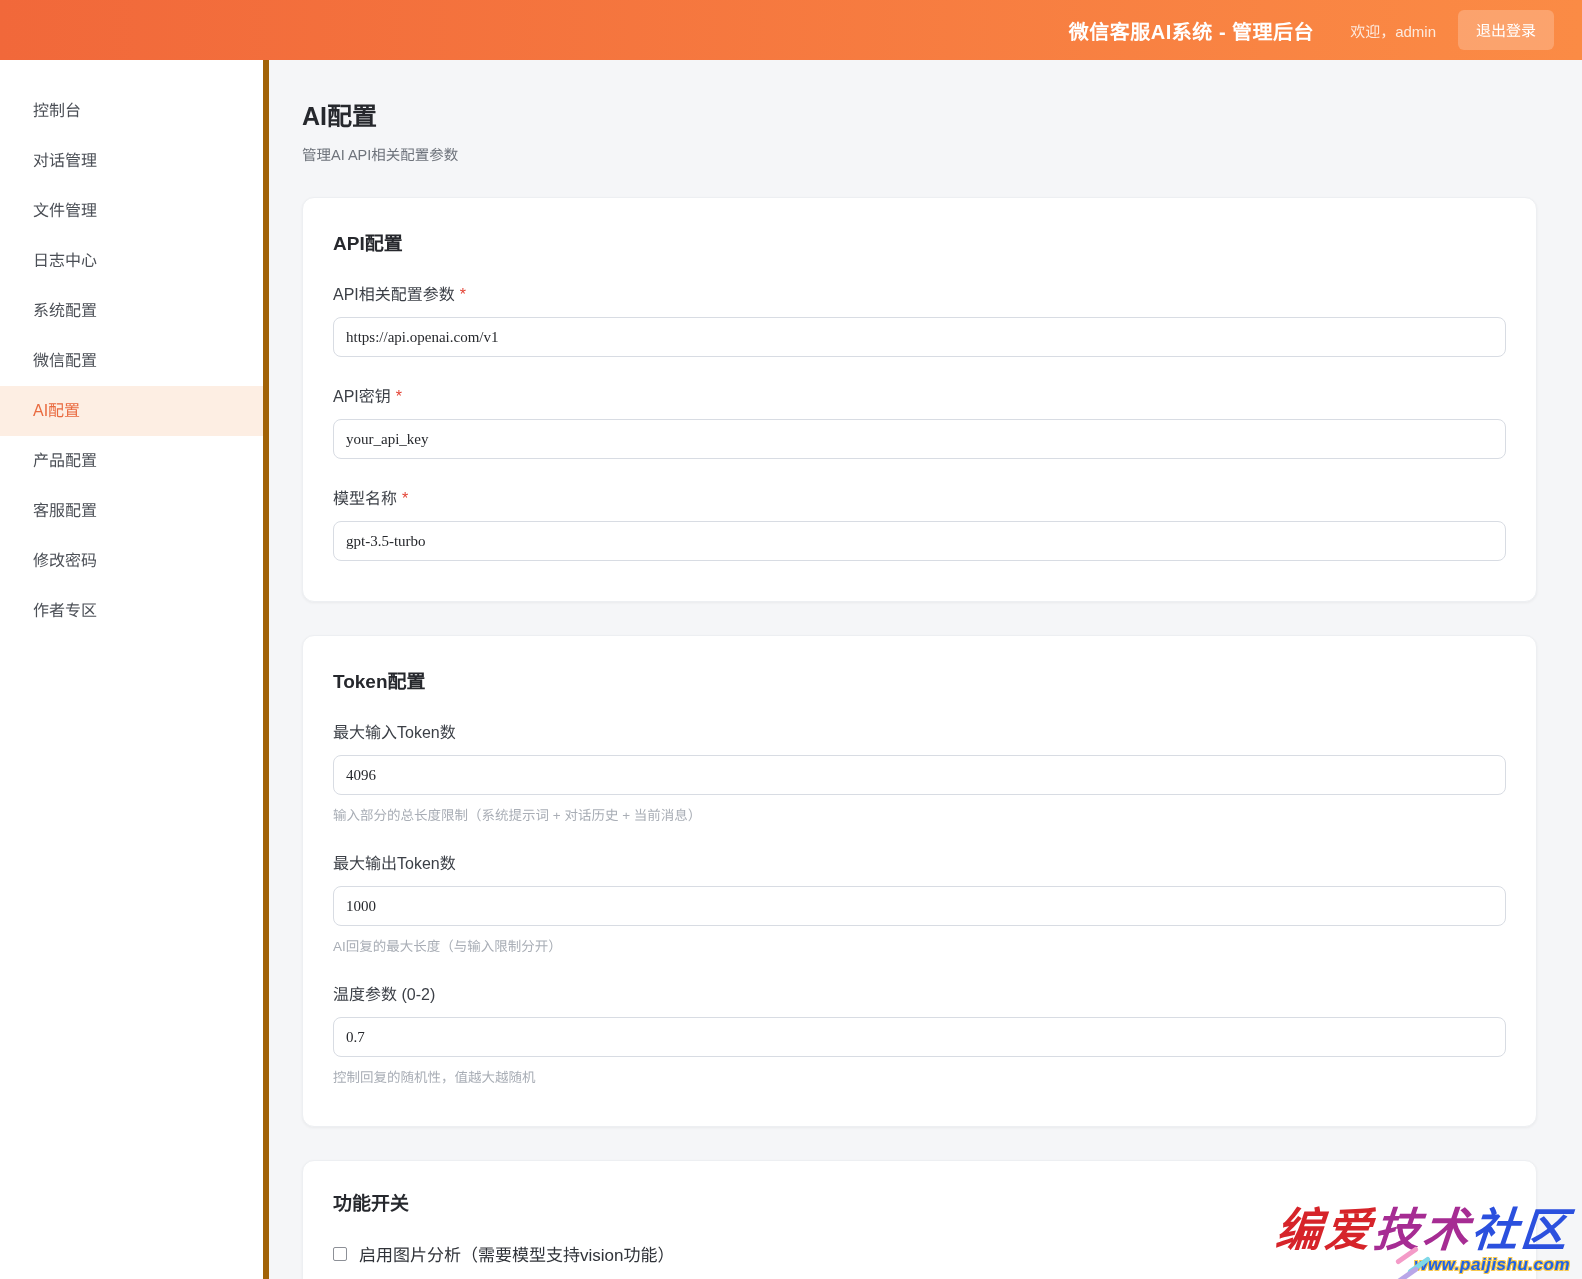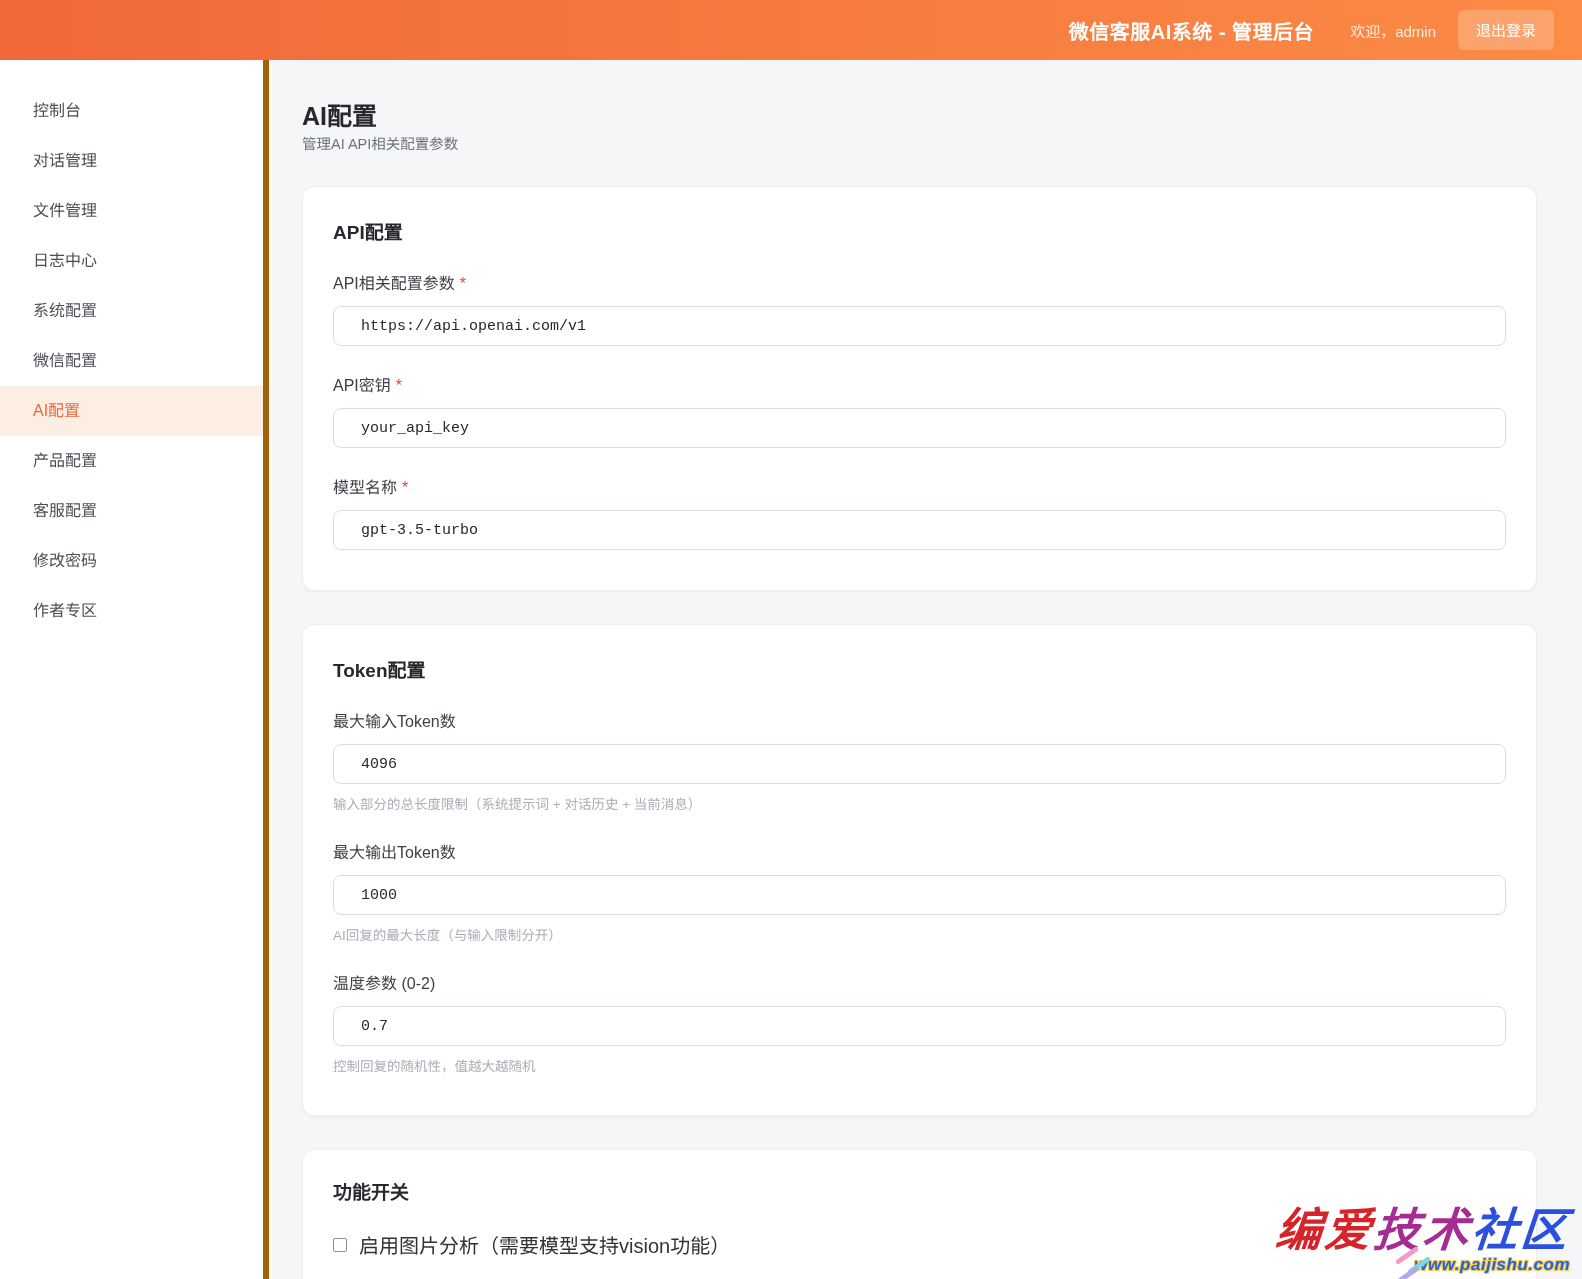--- a/index.html
+++ b/index.html
@@ -38,51 +38,51 @@
     height:50px; line-height:50px; padding-left:33px;
     font-size:16px; color:#4b4f56; cursor:pointer;
   }
   .side-item.active { background:#fdeee3; color:#e96a3f; }
 
   .content {
     flex:1; background:#f5f6f8; overflow:hidden;
     padding:36px 45px 0 33px;
   }
   .page-title { font-size:25px; font-weight:bold; color:#26282d; }
-  .page-subtitle { font-size:14.5px; color:#6e737b; margin-top:0; }
+  .page-subtitle { font-size:14.5px; color:#6e737b; margin-top:11px; }
 
   
   .card {
     background:#ffffff; border:1px solid #edeff2; border-radius:12px;
     box-shadow:0 1px 3px rgba(0,0,0,0.05);
     padding:30px 30px 26px 30px;
     margin-top:33px;
   }
   .card:first-of-type { margin-top:34px; }
   .card-title { font-size:19px; font-weight:bold; color:#26282d; margin-bottom:26px; }
 
   .field { margin-bottom:26px; }
   .field:last-child { margin-bottom:14px; }
   .field-label { font-size:16px; color:#3b3f46; margin-bottom:12px; }
   .req { color:#e34234; margin-left:5px; }
   .text-input {
     width:100%; height:40px; border:1px solid #d8dce3; border-radius:8px;
-    font-size:15px; color:#26282c; padding:0 27px;
-    font-family:Liberation Mono, monospace; background:#ffffff; outline:none;
+    font-size:15px; color:#26282c; padding:0 12px;
+    font-family:Liberation Serif, serif; background:#ffffff; outline:none;
   }
   .help-text { font-size:13.5px; color:#a9aeb6; margin-top:9px; }
 
   
   .card-features { height:191px; overflow:hidden; padding-top:27px; }
   .check-row { display:flex; align-items:center; margin-bottom:17px; cursor:pointer; }
   .checkbox {
     width:14px; height:14px; border:1px solid #8d9097; border-radius:2px;
     background:#ffffff; flex-shrink:0;
   }
-  .check-label { font-size:20px; color:#303339; margin-left:12px; }
+  .check-label { font-size:17px; color:#303339; margin-left:12px; }
 
   
   .watermark {
     position:absolute; right:12px; bottom:4px;
     text-align:right; pointer-events:none;
   }
   .wm-text {
     font-size:46px; font-weight:bold; font-style:italic;
     letter-spacing:3px; transform:skewX(-5deg); line-height:1;
     white-space:nowrap;

